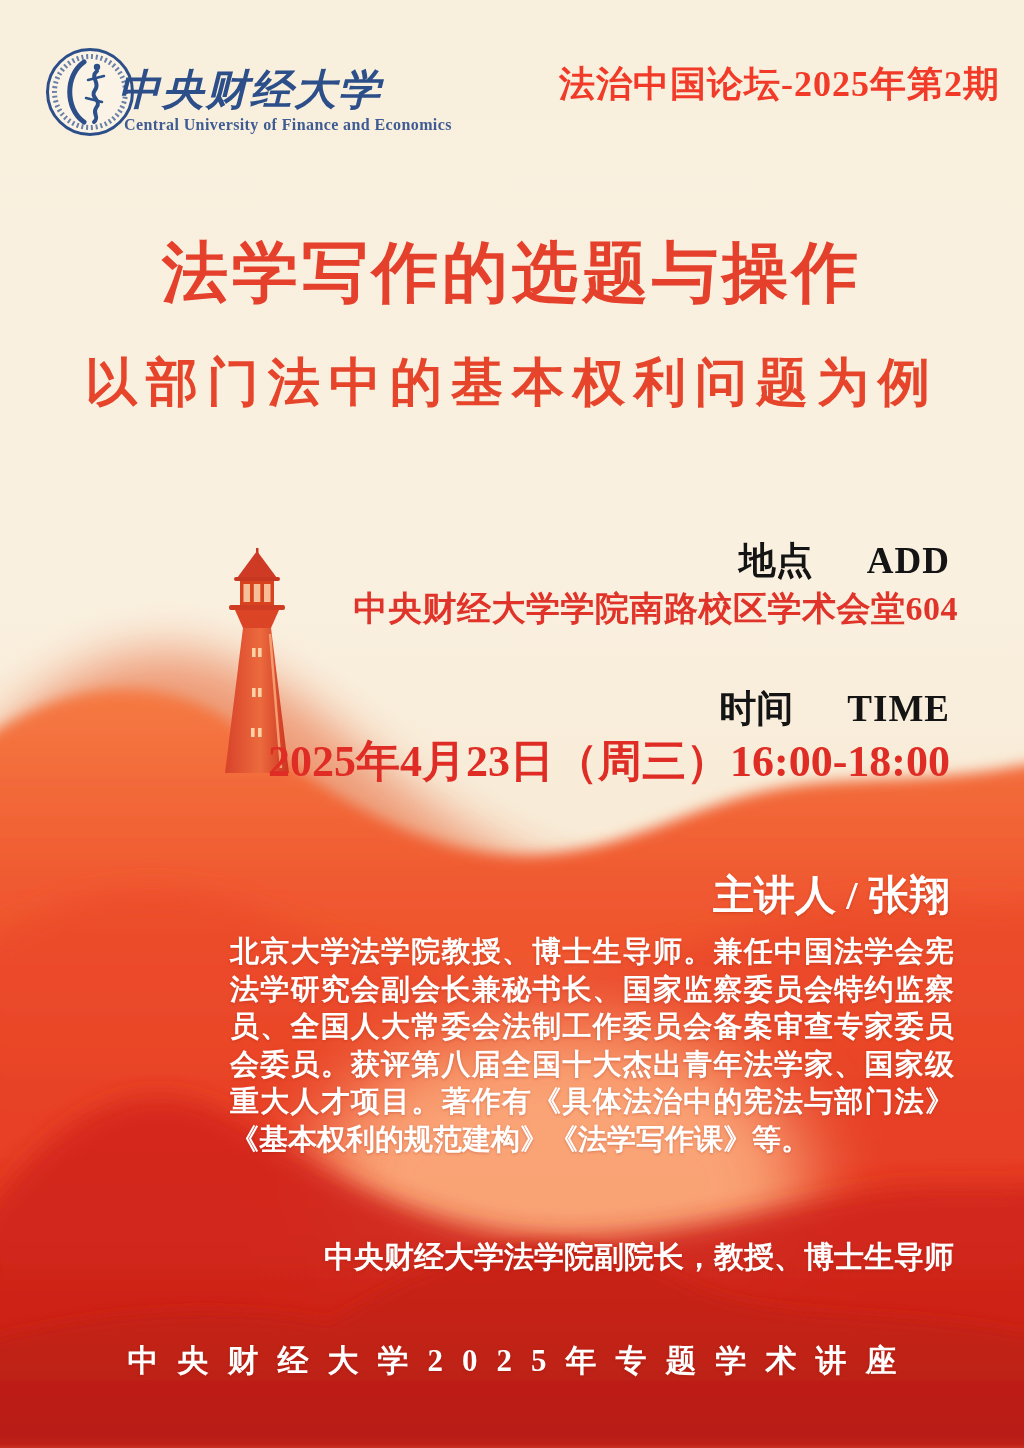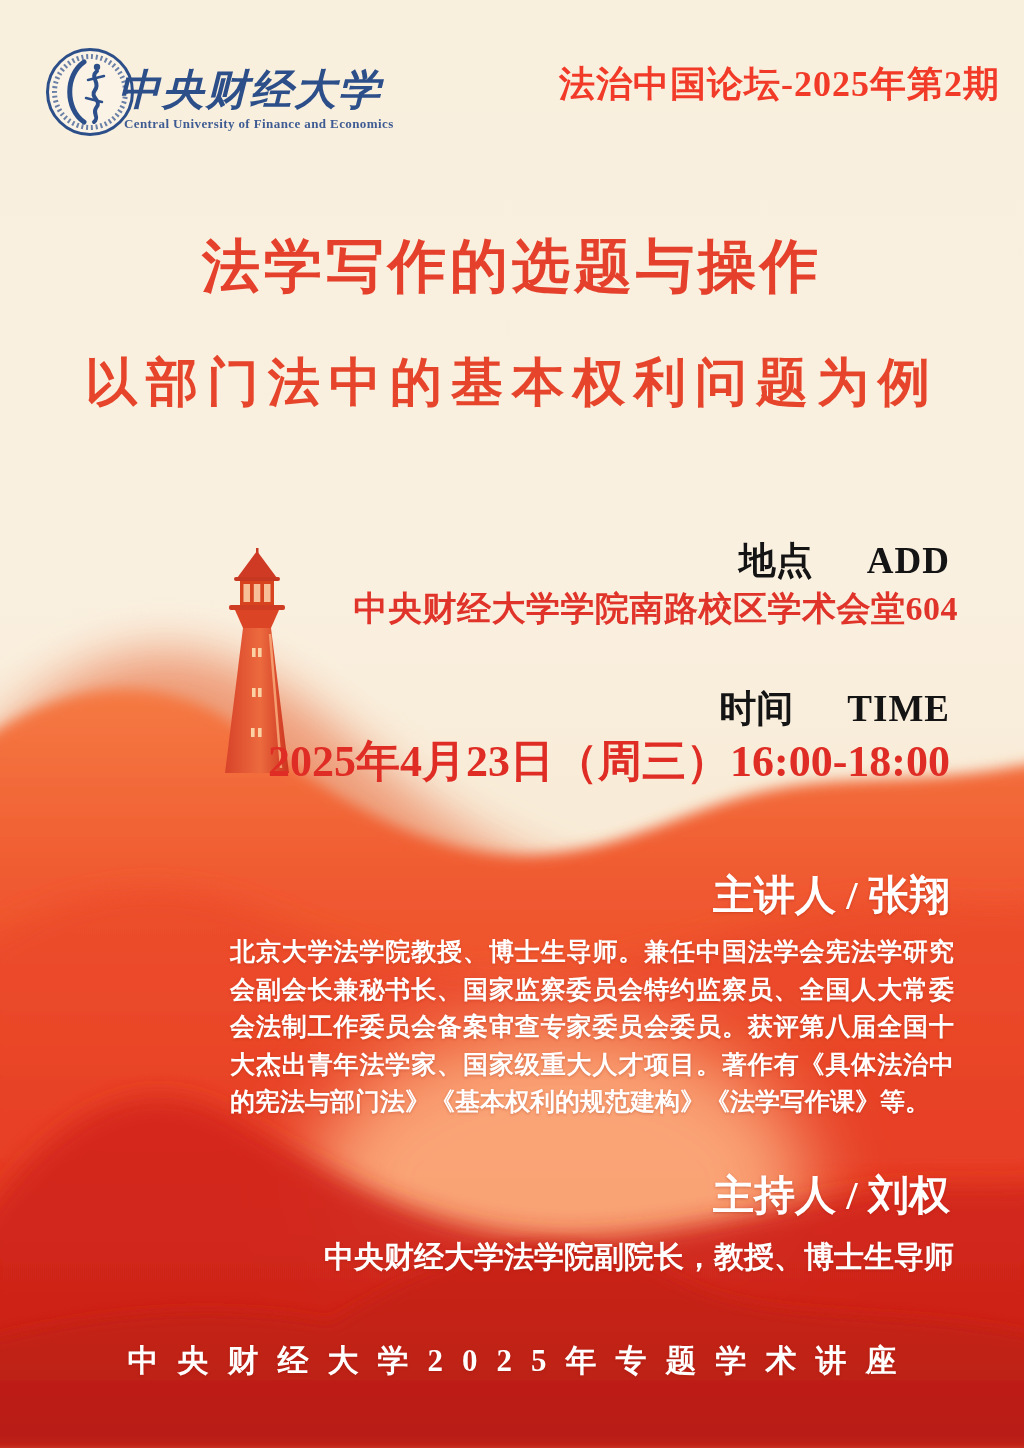--- a/index.html
+++ b/index.html
@@ -14,59 +14,59 @@
   .abs{position:absolute;}
   svg{display:block;}
 
   
   .bg-art{position:absolute;left:0;top:0;}
 
   
   .seal{left:44px;top:46px;width:92px;height:92px;}
   .uni-name{left:118px;top:62px;font-size:42px;font-weight:700;font-style:italic;
     color:#2c4f8a;letter-spacing:2px;white-space:nowrap;}
-  .uni-name-en{left:124px;top:116px;font-size:13px;font-weight:700;color:#3e5c93;
+  .uni-name-en{left:124px;top:116px;font-size:16px;font-weight:700;color:#3e5c93;
     letter-spacing:.4px;white-space:nowrap;}
 
   .logo30{left:336px;top:26px;width:160px;height:140px;}
   .logo30-digits{position:absolute;left:18px;top:-12px;
     font-style:italic;font-weight:700;font-size:92px;line-height:1.1;
     letter-spacing:-10px;
     background:linear-gradient(100deg,#e23524 40%,#2c55a2 46%);
     -webkit-background-clip:text;background-clip:text;color:transparent;}
   .logo30-swooshes{position:absolute;left:0;top:0;}
   .cufe-law{position:absolute;left:66px;top:96px;font-style:italic;font-weight:700;
     font-size:15px;color:#1c2a55;letter-spacing:1px;white-space:nowrap;}
   .logo30-caption{position:absolute;left:18px;top:126px;font-size:21px;font-weight:700;
     color:#1d1d1d;white-space:nowrap;font-style:italic;}
   .logo30-caption .red-digits{color:#d2382a;padding:0 1px;}
 
   .forum-badge{right:24px;top:60px;font-size:36px;font-weight:700;color:#f23a28;
     letter-spacing:1px;white-space:nowrap;}
 
   
-  .main-title{left:0;right:0;top:228px;text-align:center;font-size:58px;font-weight:700;
+  .main-title{left:0;right:0;top:228px;text-align:center;font-size:66px;font-weight:700;
     color:#e5402b;letter-spacing:4px;white-space:nowrap;}
   .sub-title{left:0;right:0;top:348px;text-align:center;font-size:52px;font-weight:700;
     color:#e6452c;letter-spacing:9px;white-space:nowrap;}
 
   
   .info-label{right:74px;font-size:37px;font-weight:700;color:#141414;white-space:nowrap;}
   .info-label .en{display:inline-block;margin-left:54px;letter-spacing:1px;}
   .loc-label{top:536px;}
   .loc-value{right:66px;top:586px;font-size:34px;font-weight:700;color:#e0342a;
     white-space:nowrap;letter-spacing:.5px;}
   .time-label{top:684px;}
   .time-value{right:74px;top:732px;font-size:44px;font-weight:700;color:#df2d25;
     white-space:nowrap;}
 
   
   .speaker-heading{right:74px;top:868px;font-size:41px;font-weight:700;color:#fff;
     white-space:nowrap;text-shadow:0 1px 3px rgba(150,25,10,.35);}
-  .speaker-bio{left:230px;top:933px;width:724px;font-size:25px;font-weight:700;color:#fff;
+  .speaker-bio{left:230px;top:933px;width:724px;font-size:29px;font-weight:700;color:#fff;
     line-height:37.5px;text-align:justify;text-justify:inter-character;
     text-shadow:0 1px 3px rgba(150,25,10,.3);}
   .host-heading{right:74px;top:1168px;font-size:41px;font-weight:700;color:#fff;
     white-space:nowrap;text-shadow:0 1px 3px rgba(150,25,10,.35);}
   .host-desc{right:70px;top:1237px;font-size:30px;font-weight:700;color:#fff;
     white-space:nowrap;text-shadow:0 1px 3px rgba(150,25,10,.3);}
 
   
   .footer-slogan{left:0;right:0;top:1340px;text-align:center;font-size:31px;font-weight:700;
     color:#fff;letter-spacing:19px;text-indent:19px;white-space:nowrap;
@@ -167,18 +167,17 @@
 
   <div class="abs info-label loc-label"><span>地点</span><span class="en">ADD</span></div>
   <div class="abs loc-value">中央财经大学学院南路校区学术会堂604</div>
 
   <div class="abs info-label time-label"><span>时间</span><span class="en">TIME</span></div>
   <div class="abs time-value">2025年4月23日（周三）16:00-18:00</div>
 
   <div class="abs speaker-heading">主讲人 / 张翔</div>
   <div class="abs speaker-bio">北京大学法学院教授、博士生导师。兼任中国法学会宪法学研究会副会长兼秘书长、国家监察委员会特约监察员、全国人大常委会法制工作委员会备案审查专家委员会委员。获评第八届全国十大杰出青年法学家、国家级重大人才项目。著作有《具体法治中的宪法与部门法》《基本权利的规范建构》《法学写作课》等。</div>
 
-  <div class="abs host-heading">主持人 / 刘权</div>
   <div class="abs host-desc">中央财经大学法学院副院长，教授、博士生导师</div>
 
   <div class="abs footer-slogan">中央财经大学2025年专题学术讲座</div>
 
 </div>
 
 </body></html>

